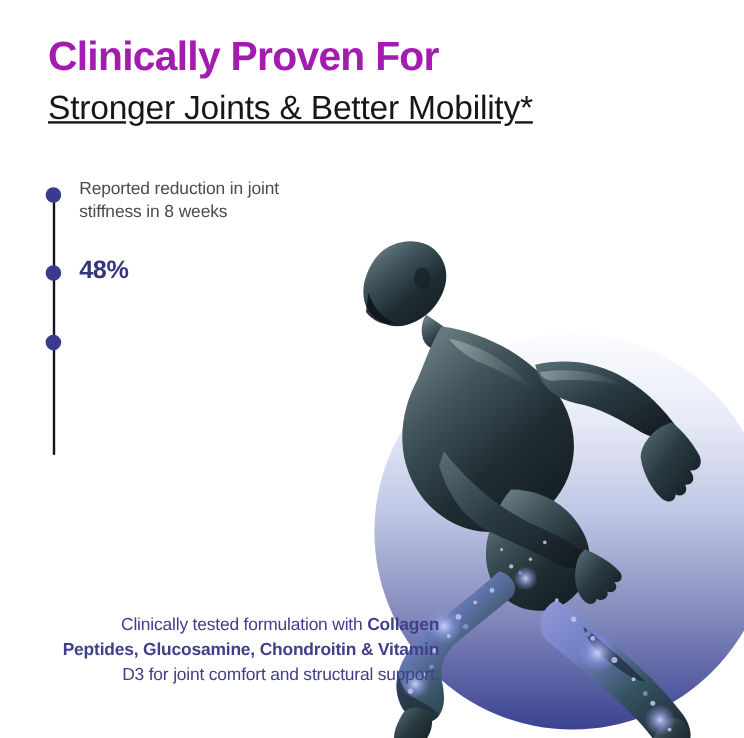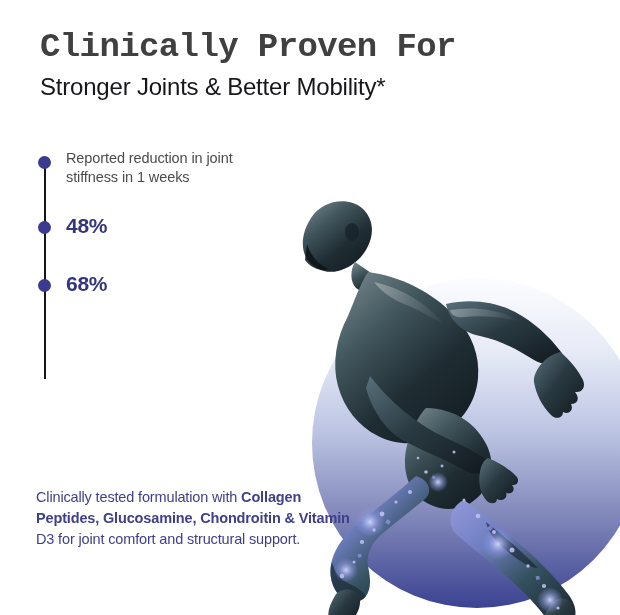--- a/index.html
+++ b/index.html
@@ -63,33 +63,33 @@
     position: absolute;
     left: 40px;
     top: 28px;
     width: 460px;
   }
   .headline {
     margin: 0;
     font-size: 34px;
     font-weight: 700;
     letter-spacing: -0.6px;
-    color: #404040;
+    color: #a21caf;
     line-height: 1.16;
     white-space: nowrap;
-    font-family: Liberation Mono, monospace;
   }
   .subheadline {
     margin: 6px 0 0 0;
-    font-size: 24px;
+    font-size: 28px;
     font-weight: 300;
     letter-spacing: -0.2px;
     color: #17171a;
     line-height: 1.18;
     white-space: nowrap;
+    text-decoration: underline;
   }
 
   
   .stats {
     position: absolute;
     left: 38px;
     top: 148px;
     width: 250px;
   }
   .timeline-rail {
@@ -132,26 +132,27 @@
     line-height: 1.34;
     letter-spacing: -0.1px;
     max-width: 215px;
   }
   .stat--third { margin-top: 34px; }
 
   
   .footnote {
     position: absolute;
     left: 36px;
-    top: 472px;
+    top: 496px;
     width: 330px;
     font-size: 14.5px;
     line-height: 1.48;
     color: #40408a;
     letter-spacing: -0.15px;
+    text-align: right;
   }
   .footnote b { font-weight: 700; }
 </style>
 </head>
 <body>
 
 <div id="infographic">
 
   <div class="hero-art">
 
@@ -302,29 +303,28 @@
   <div class="title-block">
     <h1 class="headline">Clinically Proven For</h1>
     <h2 class="subheadline">Stronger Joints &amp; Better Mobility*</h2>
   </div>
 
   <div class="stats">
     <div class="timeline-rail"></div>
 
     <div class="stat">
       <span class="stat-dot"></span>
-      <span class="stat-desc">Reported reduction in joint stiffness in 1 weeks</span>
+      <span class="stat-desc">Reported reduction in joint stiffness in 8 weeks</span>
     </div>
 
     <div class="stat">
       <span class="stat-dot"></span>
       <span class="stat-value">48%</span>
     </div>
 
     <div class="stat stat--third">
       <span class="stat-dot"></span>
-      <span class="stat-value">68%</span>
     </div>
   </div>
 
   <p class="footnote"><span>Clinically tested formulation with </span><b>Collagen Peptides, Glucosamine, Chondroitin &amp; Vitamin</b><span> D3 for joint comfort and structural support.</span></p>
 
 </div>
 
 </body></html>

